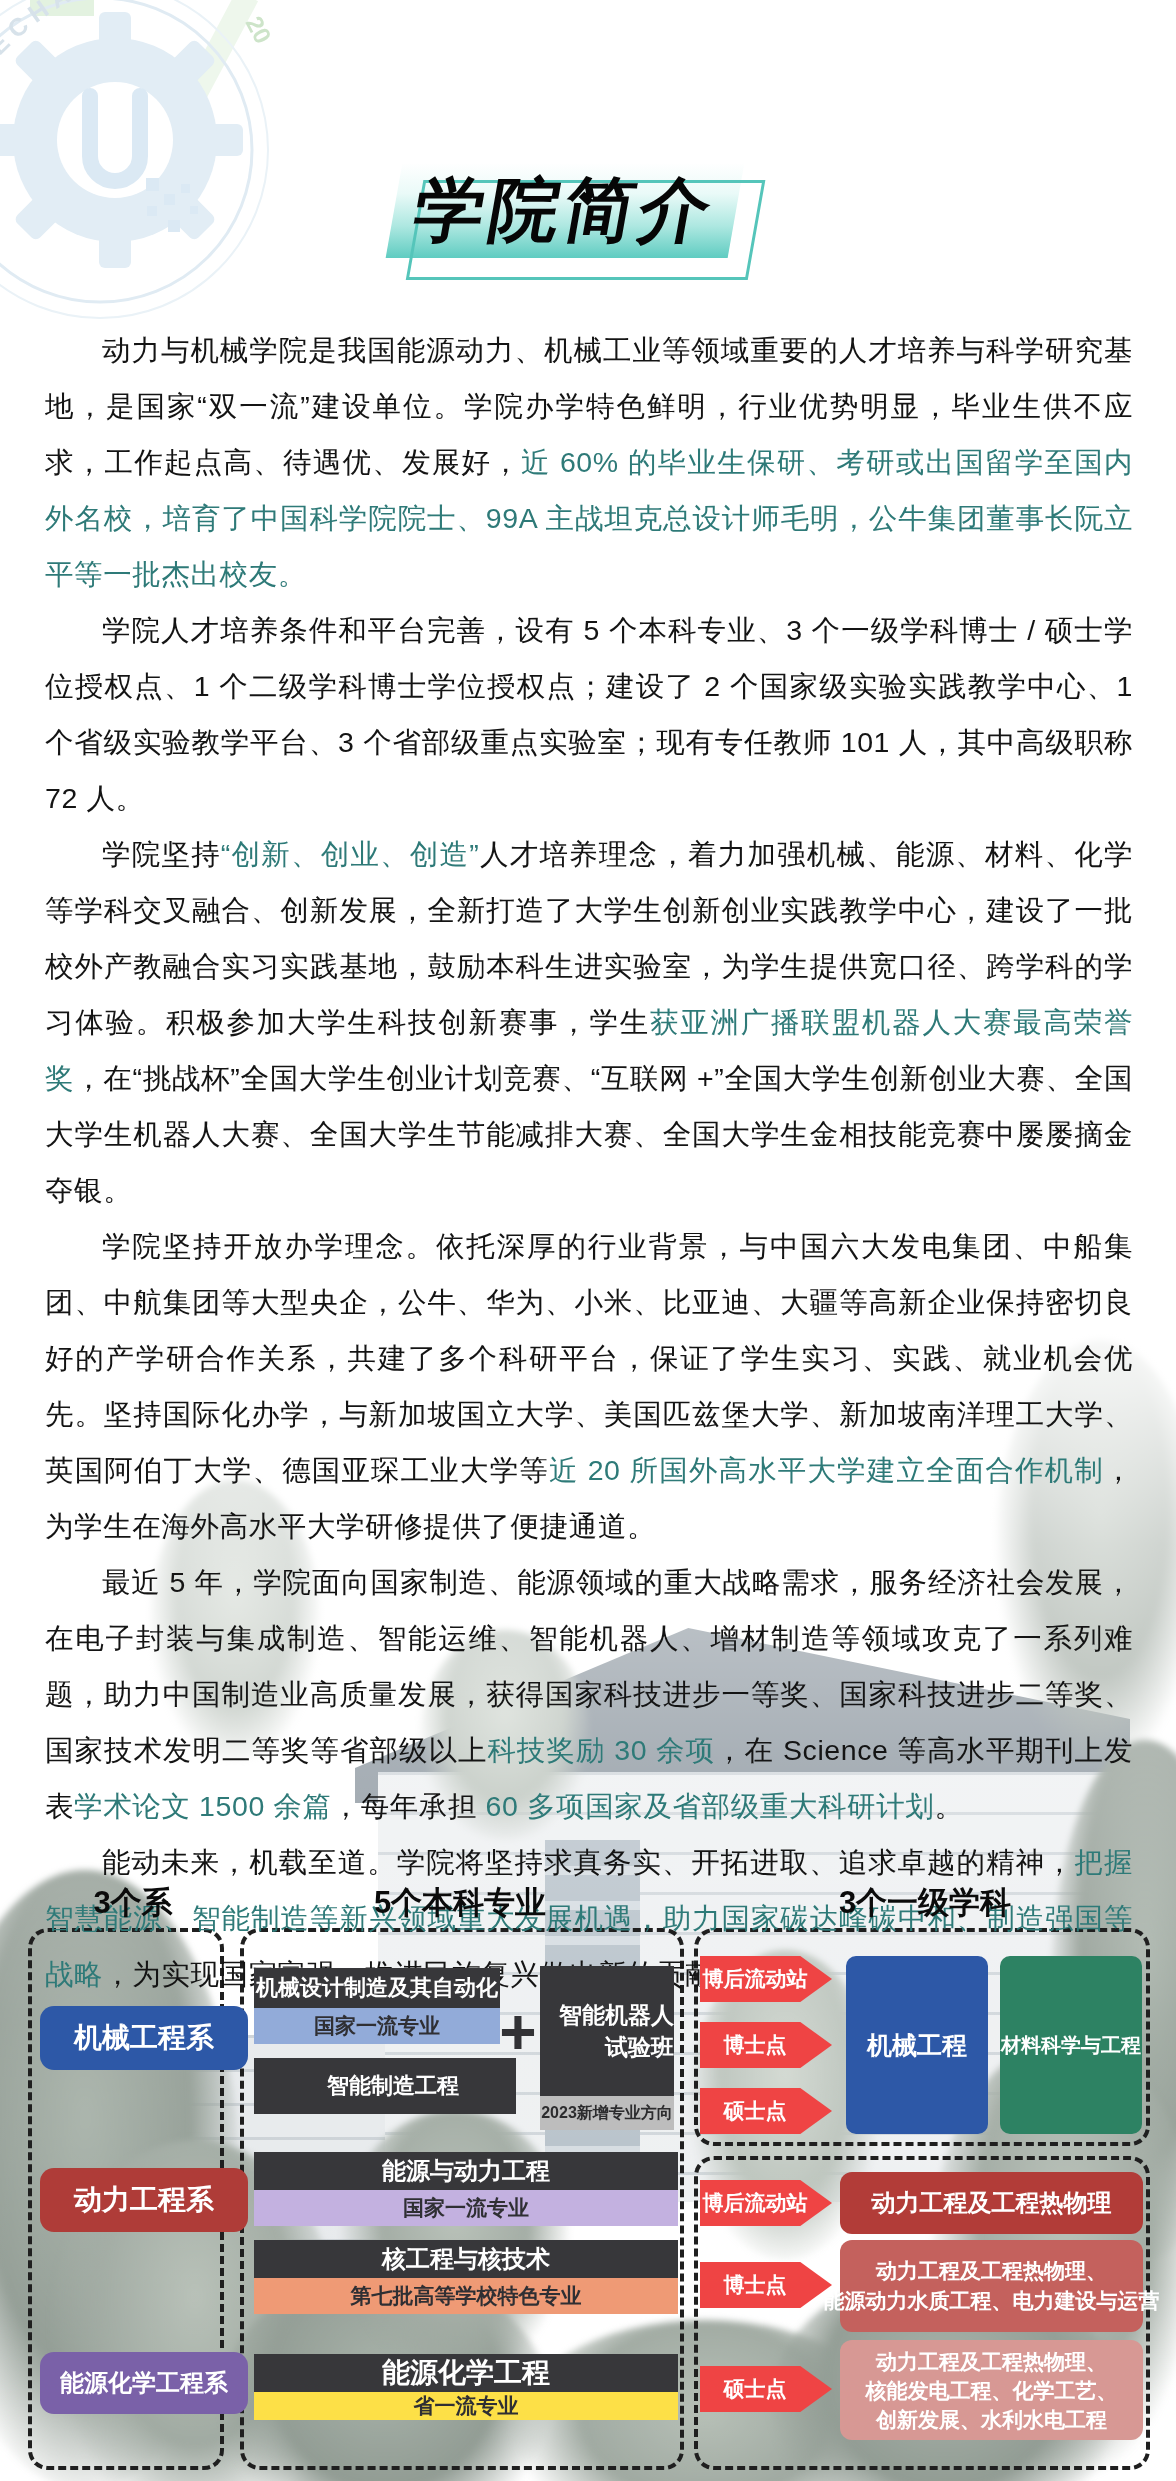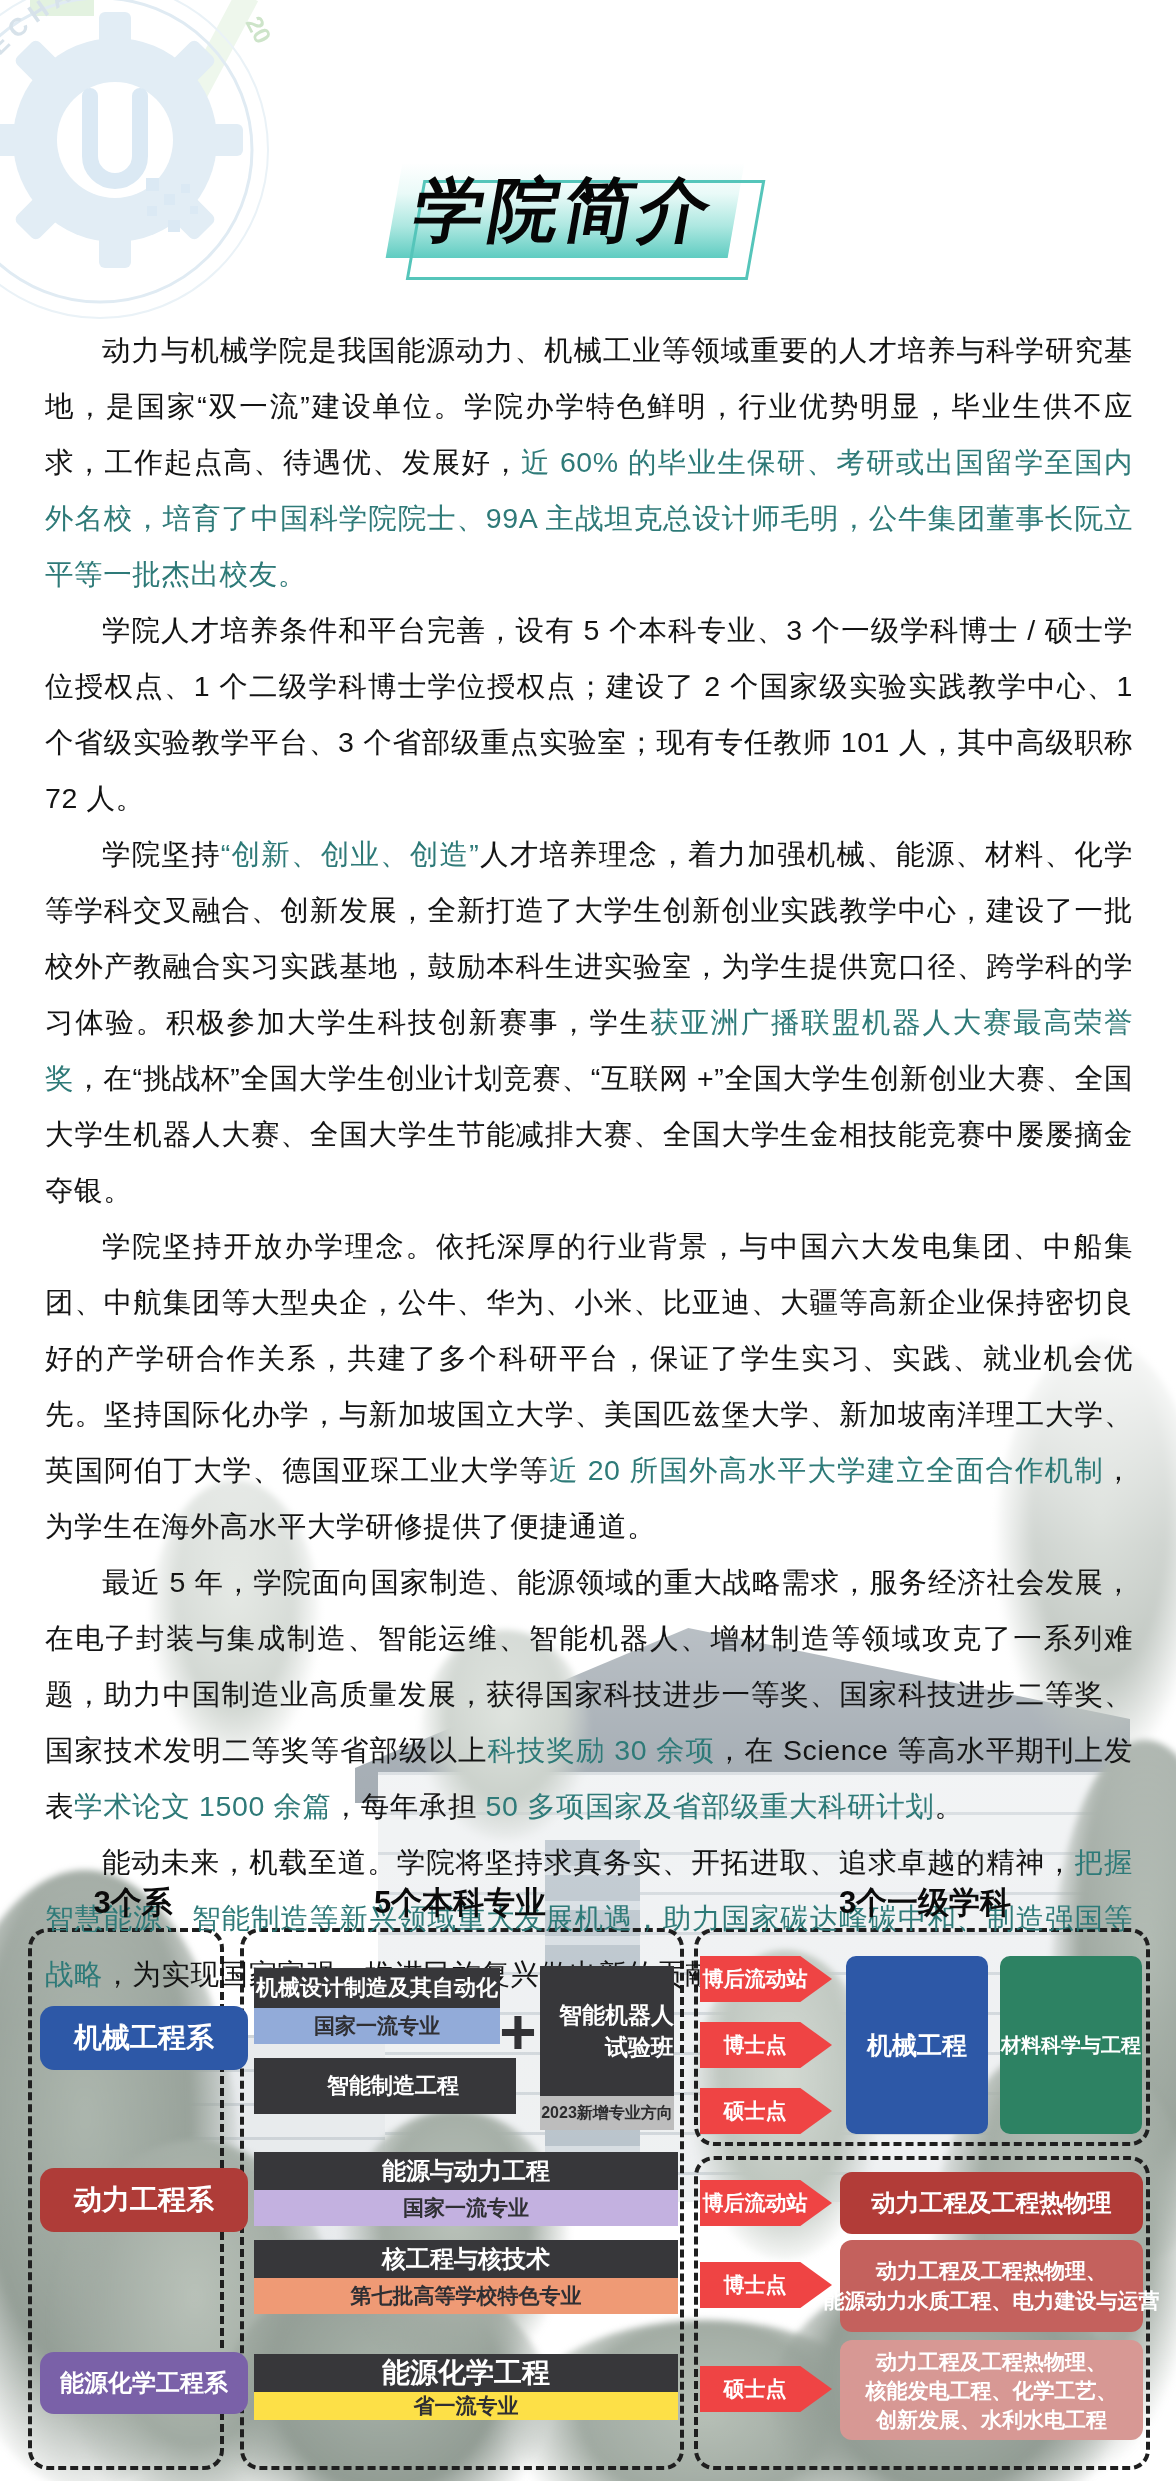--- a/index.html
+++ b/index.html
@@ -139,21 +139,21 @@
 
   <div class="banner">
     <span class="banner-text">学院简介</span>
   </div>
 
   <div class="intro">
     <p><span>动力与机械学院是我国能源动力、机械工业等领域重要的人才培养与科学研究基地，是国家“双一流”建设单位。学院办学特色鲜明，行业优势明显，毕业生供不应求，工作起点高、待遇优、发展好，</span><span class="hl">近 60% 的毕业生保研、考研或出国留学至国内外名校，培育了中国科学院院士、99A 主战坦克总设计师毛明，公牛集团董事长阮立平等一批杰出校友。</span></p>
     <p><span>学院人才培养条件和平台完善，设有 5 个本科专业、3 个一级学科博士 / 硕士学位授权点、1 个二级学科博士学位授权点；建设了 2 个国家级实验实践教学中心、1 个省级实验教学平台、3 个省部级重点实验室；现有专任教师 101 人，其中高级职称 72 人。</span></p>
     <p><span>学院坚持</span><span class="hl">“创新、创业、创造”</span><span>人才培养理念，着力加强机械、能源、材料、化学等学科交叉融合、创新发展，全新打造了大学生创新创业实践教学中心，建设了一批校外产教融合实习实践基地，鼓励本科生进实验室，为学生提供宽口径、跨学科的学习体验。积极参加大学生科技创新赛事，学生</span><span class="hl">获亚洲广播联盟机器人大赛最高荣誉奖</span><span>，在“挑战杯”全国大学生创业计划竞赛、“互联网 +”全国大学生创新创业大赛、全国大学生机器人大赛、全国大学生节能减排大赛、全国大学生金相技能竞赛中屡屡摘金夺银。</span></p>
     <p><span>学院坚持开放办学理念。依托深厚的行业背景，与中国六大发电集团、中船集团、中航集团等大型央企，公牛、华为、小米、比亚迪、大疆等高新企业保持密切良好的产学研合作关系，共建了多个科研平台，保证了学生实习、实践、就业机会优先。坚持国际化办学，与新加坡国立大学、美国匹兹堡大学、新加坡南洋理工大学、英国阿伯丁大学、德国亚琛工业大学等</span><span class="hl">近 20 所国外高水平大学建立全面合作机制</span><span>，为学生在海外高水平大学研修提供了便捷通道。</span></p>
-    <p><span>最近 5 年，学院面向国家制造、能源领域的重大战略需求，服务经济社会发展，在电子封装与集成制造、智能运维、智能机器人、增材制造等领域攻克了一系列难题，助力中国制造业高质量发展，获得国家科技进步一等奖、国家科技进步二等奖、国家技术发明二等奖等省部级以上</span><span class="hl">科技奖励 30 余项</span><span>，在 Science 等高水平期刊上发表</span><span class="hl">学术论文 1500 余篇</span><span>，每年承担 </span><span class="hl">50 多项国家及省部级重大科研计划</span><span>。</span></p>
+    <p><span>最近 5 年，学院面向国家制造、能源领域的重大战略需求，服务经济社会发展，在电子封装与集成制造、智能运维、智能机器人、增材制造等领域攻克了一系列难题，助力中国制造业高质量发展，获得国家科技进步一等奖、国家科技进步二等奖、国家技术发明二等奖等省部级以上</span><span class="hl">科技奖励 30 余项</span><span>，在 Science 等高水平期刊上发表</span><span class="hl">学术论文 1500 余篇</span><span>，每年承担 </span><span class="hl">60 多项国家及省部级重大科研计划</span><span>。</span></p>
     <p><span>能动未来，机载至道。学院将坚持求真务实、开拓进取、追求卓越的精神，</span><span class="hl">把握智慧能源、智能制造等新兴领域重大发展机遇，助力国家碳达峰碳中和、制造强国等战略</span><span>，为实现国家富强、推进民族复兴做出新的贡献！</span></p>
   </div>
 
   <div class="hdr" style="left:133px;">3个系</div>
   <div class="hdr" style="left:460px;">5个本科专业</div>
   <div class="hdr" style="left:925px;">3个一级学科</div>
 
   <div class="dash left"></div>
   <div class="dash mid"></div>
   <div class="dash rtop"></div>

